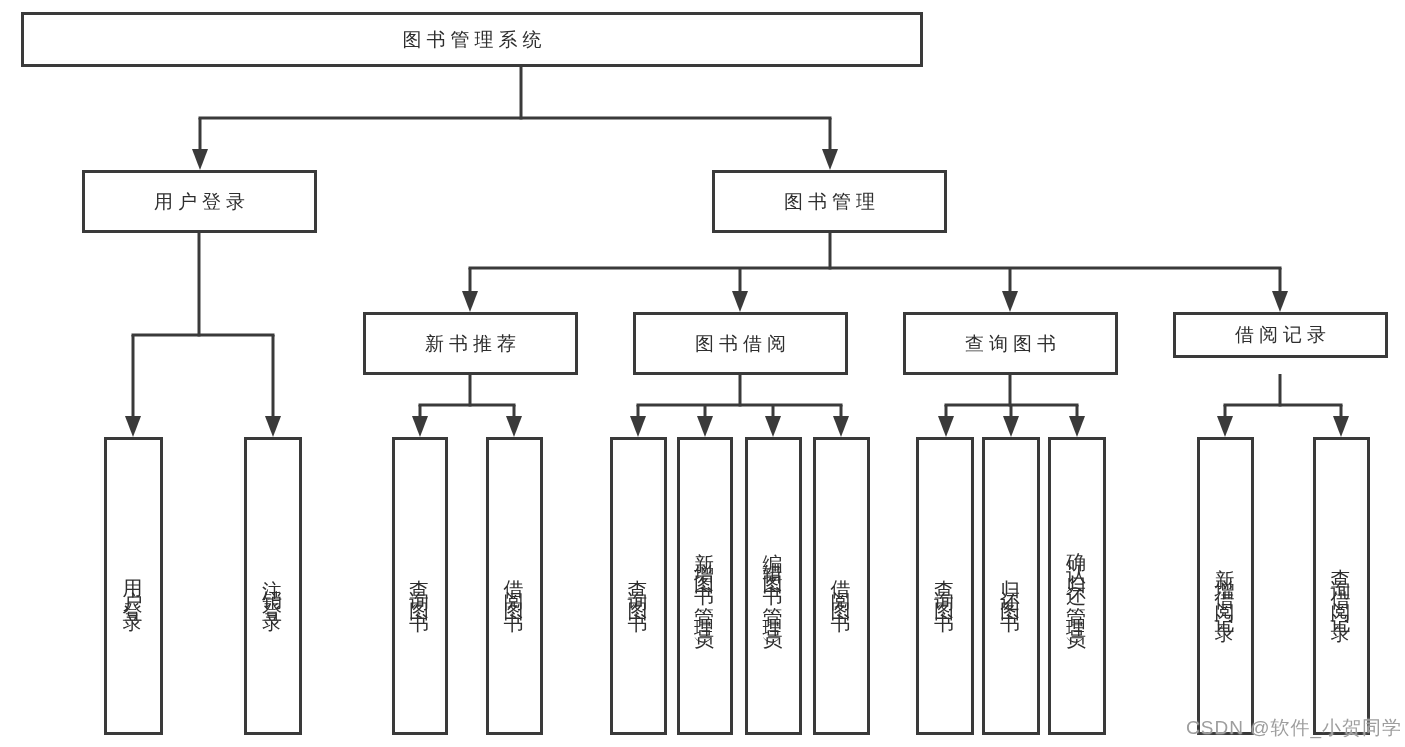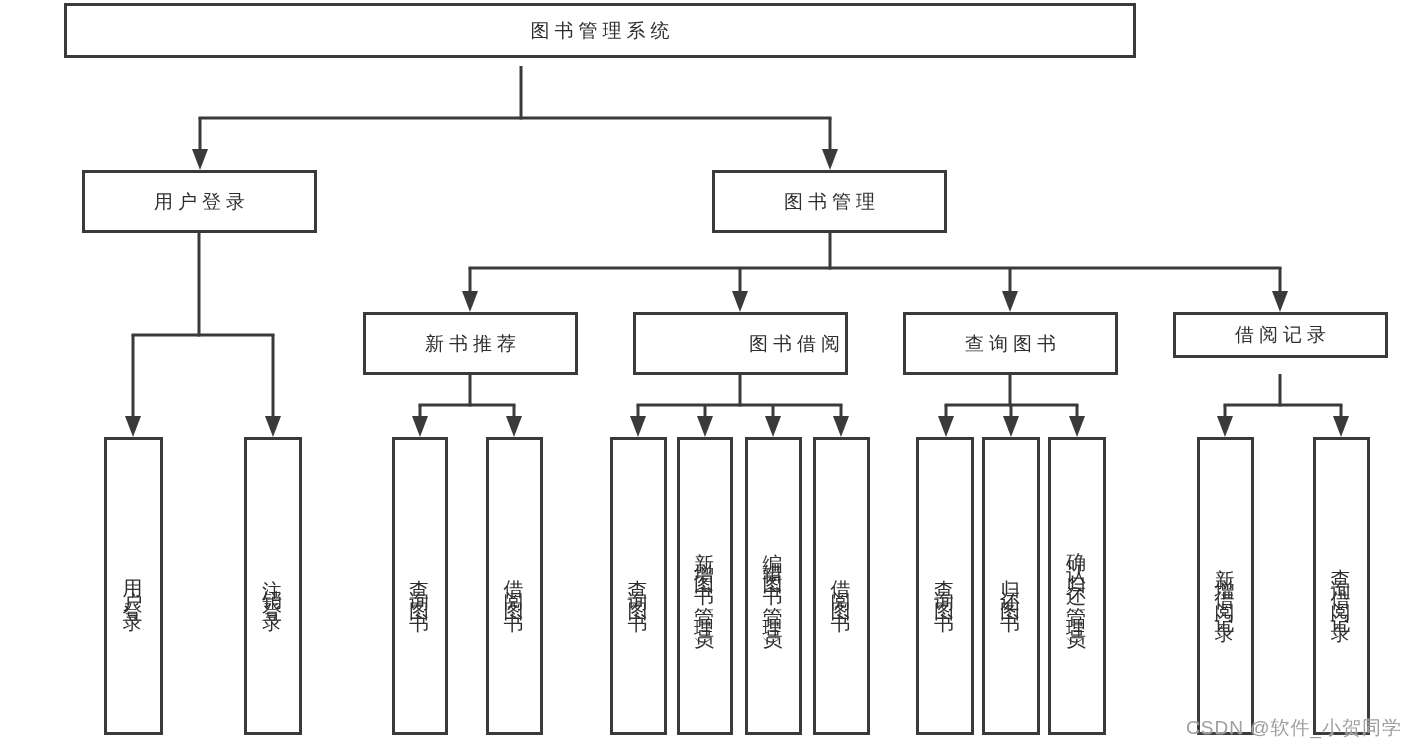--- a/index.html
+++ b/index.html
@@ -75,35 +75,35 @@
       <polygon points="765,416 781,416 773,437"></polygon>
       <polygon points="833,416 849,416 841,437"></polygon>
       <polygon points="938,416 954,416 946,437"></polygon>
       <polygon points="1003,416 1019,416 1011,437"></polygon>
       <polygon points="1069,416 1085,416 1077,437"></polygon>
       <polygon points="1217,416 1233,416 1225,437"></polygon>
       <polygon points="1333,416 1349,416 1341,437"></polygon>
     </g>
   </svg>
 
-  <div class="box" style="left:21px;top:3px;width:1072px;height:55px;margin-left:43px;">
+  <div class="box" style="left:21px;top:12px;width:902px;height:55px;">
     <span class="hlabel">图书管理系统</span>
   </div>
 
   <div class="box" style="left:82px;top:170px;width:235px;height:63px;">
     <span class="hlabel">用户登录</span>
   </div>
   <div class="box" style="left:363px;top:312px;width:215px;height:63px;">
     <span class="hlabel">新书推荐</span>
   </div>
 
   <div class="box" style="left:712px;top:170px;width:235px;height:63px;">
     <span class="hlabel">图书管理</span>
   </div>
-  <div class="box" style="left:633px;top:312px;width:215px;height:63px;justify-content:flex-end;">
+  <div class="box" style="left:633px;top:312px;width:215px;height:63px;">
     <span class="hlabel">图书借阅</span>
   </div>
   <div class="box" style="left:903px;top:312px;width:215px;height:63px;">
     <span class="hlabel">查询图书</span>
   </div>
   <div class="box" style="left:1173px;top:312px;width:215px;height:46px;">
     <span class="hlabel">借阅记录</span>
   </div>
 
   <div class="box vbox" style="left:104px;top:437px;width:59px;height:298px;">

